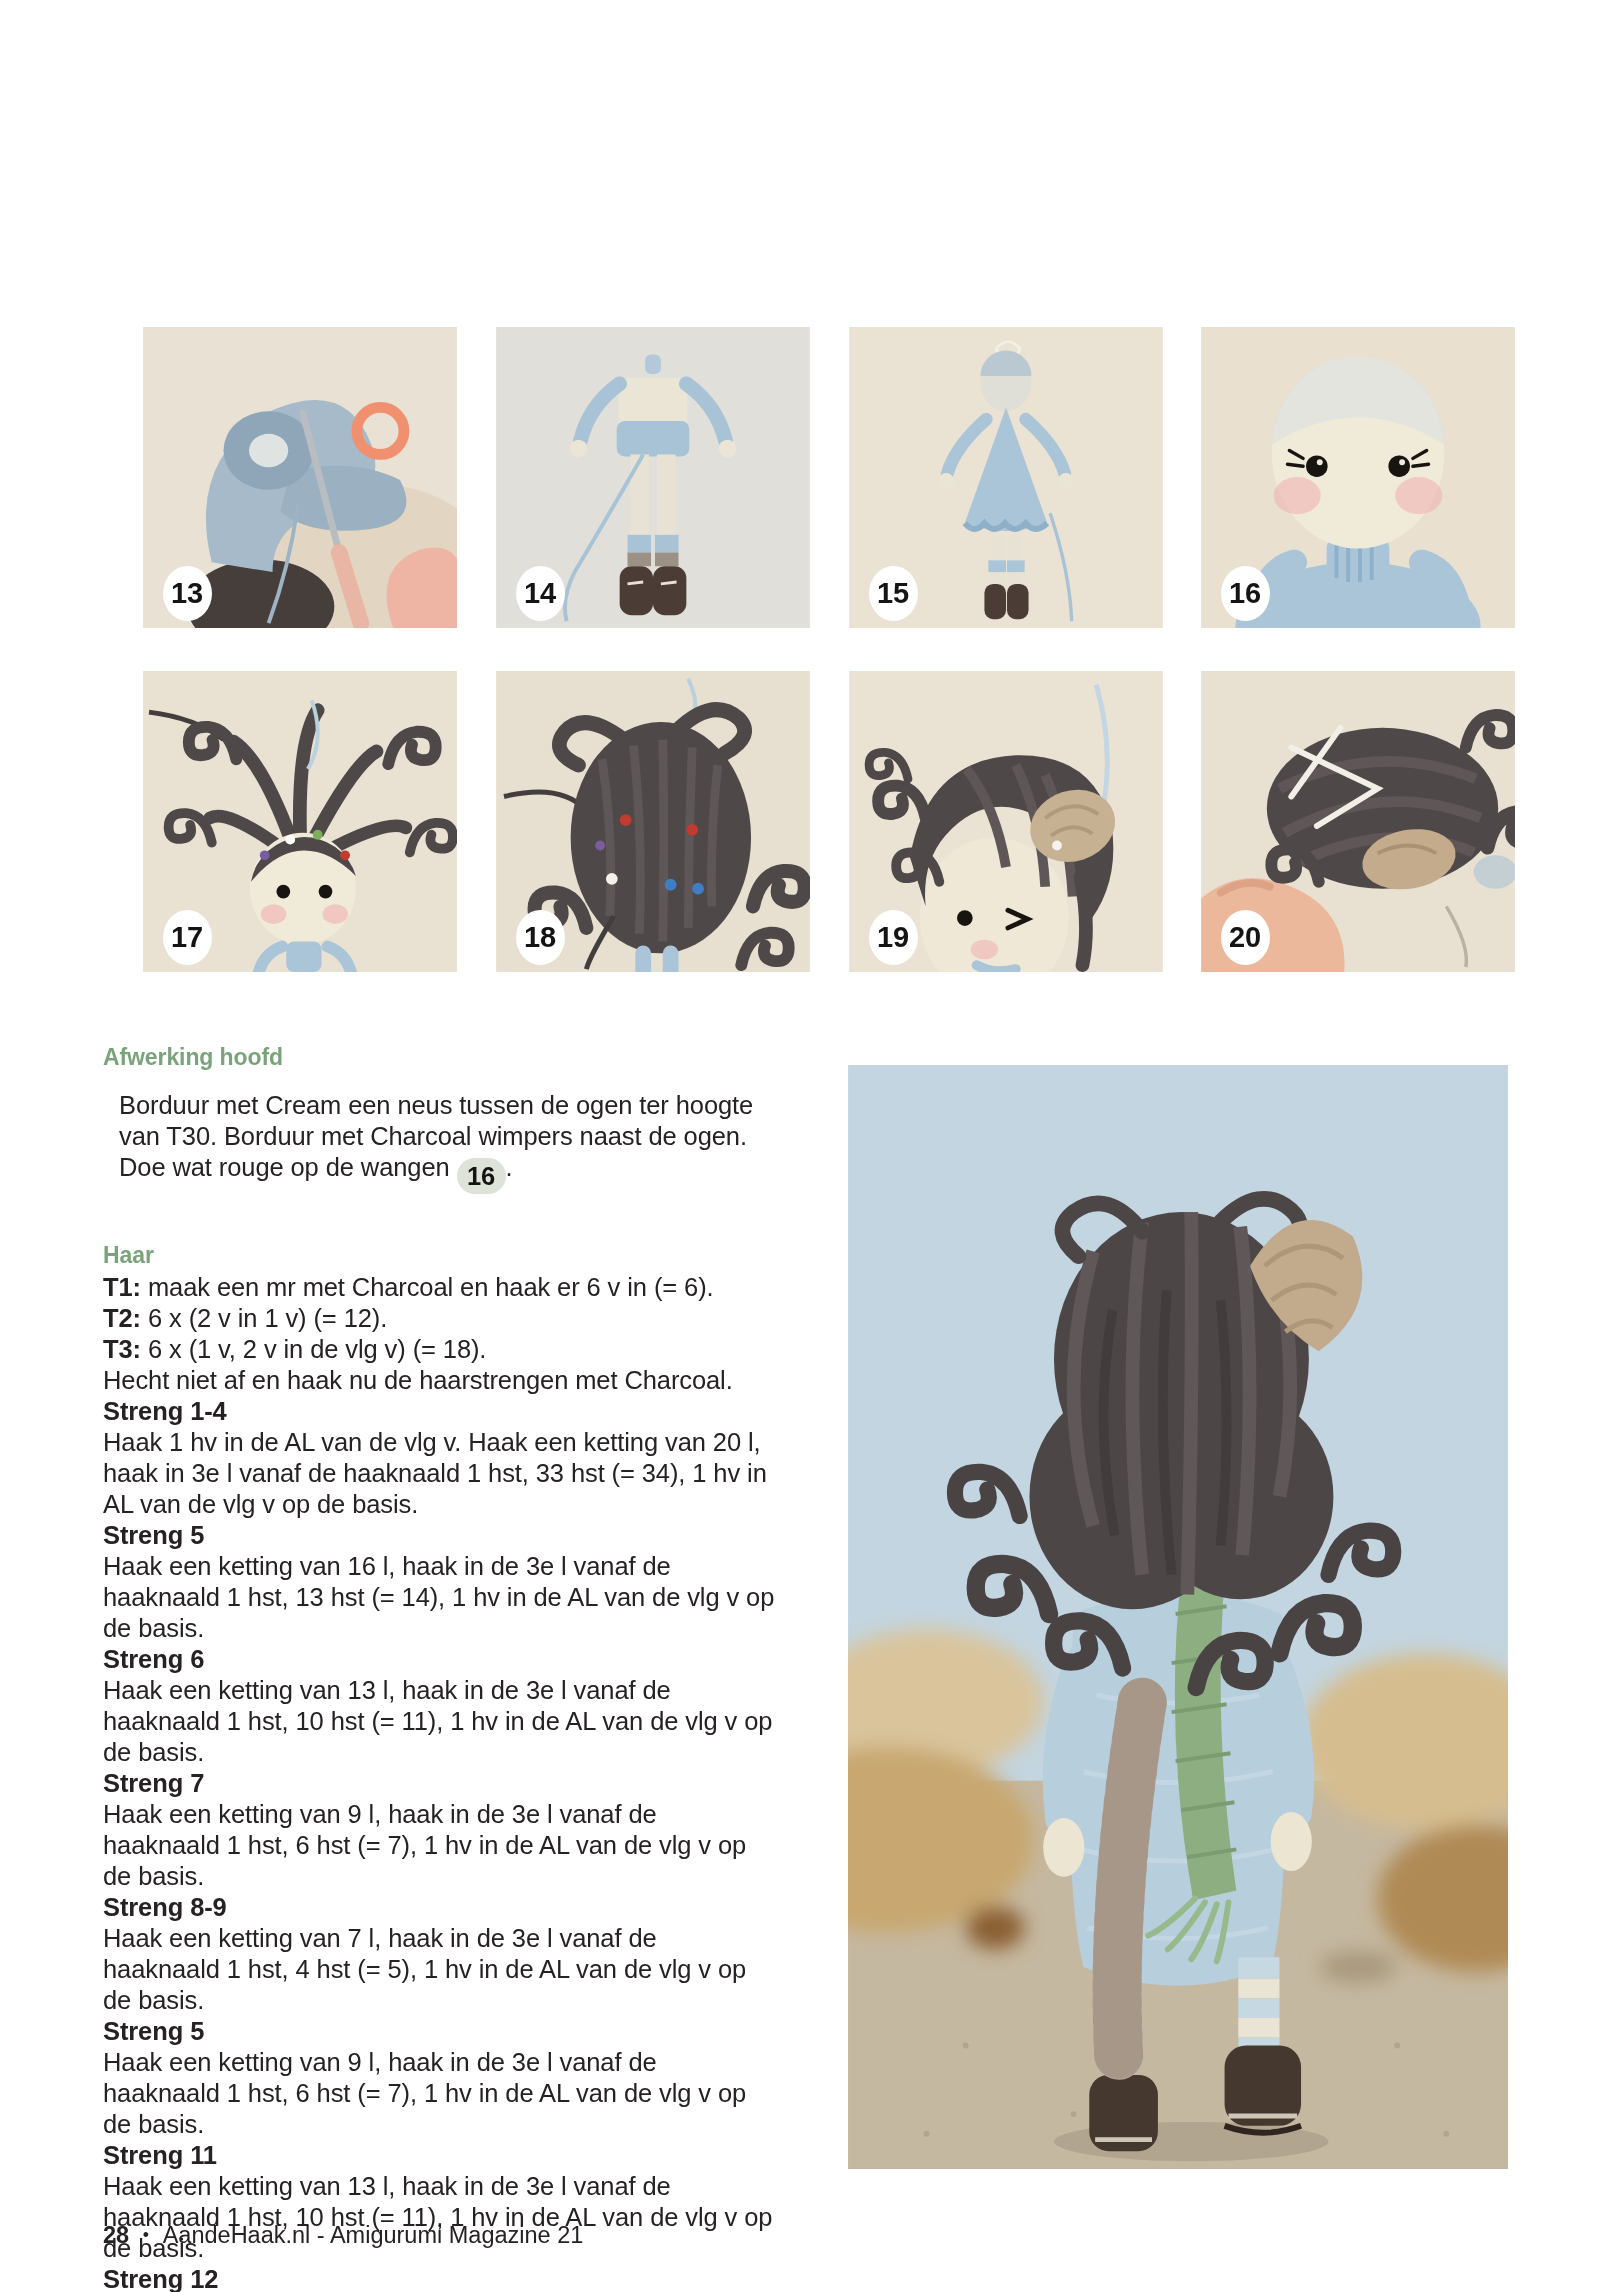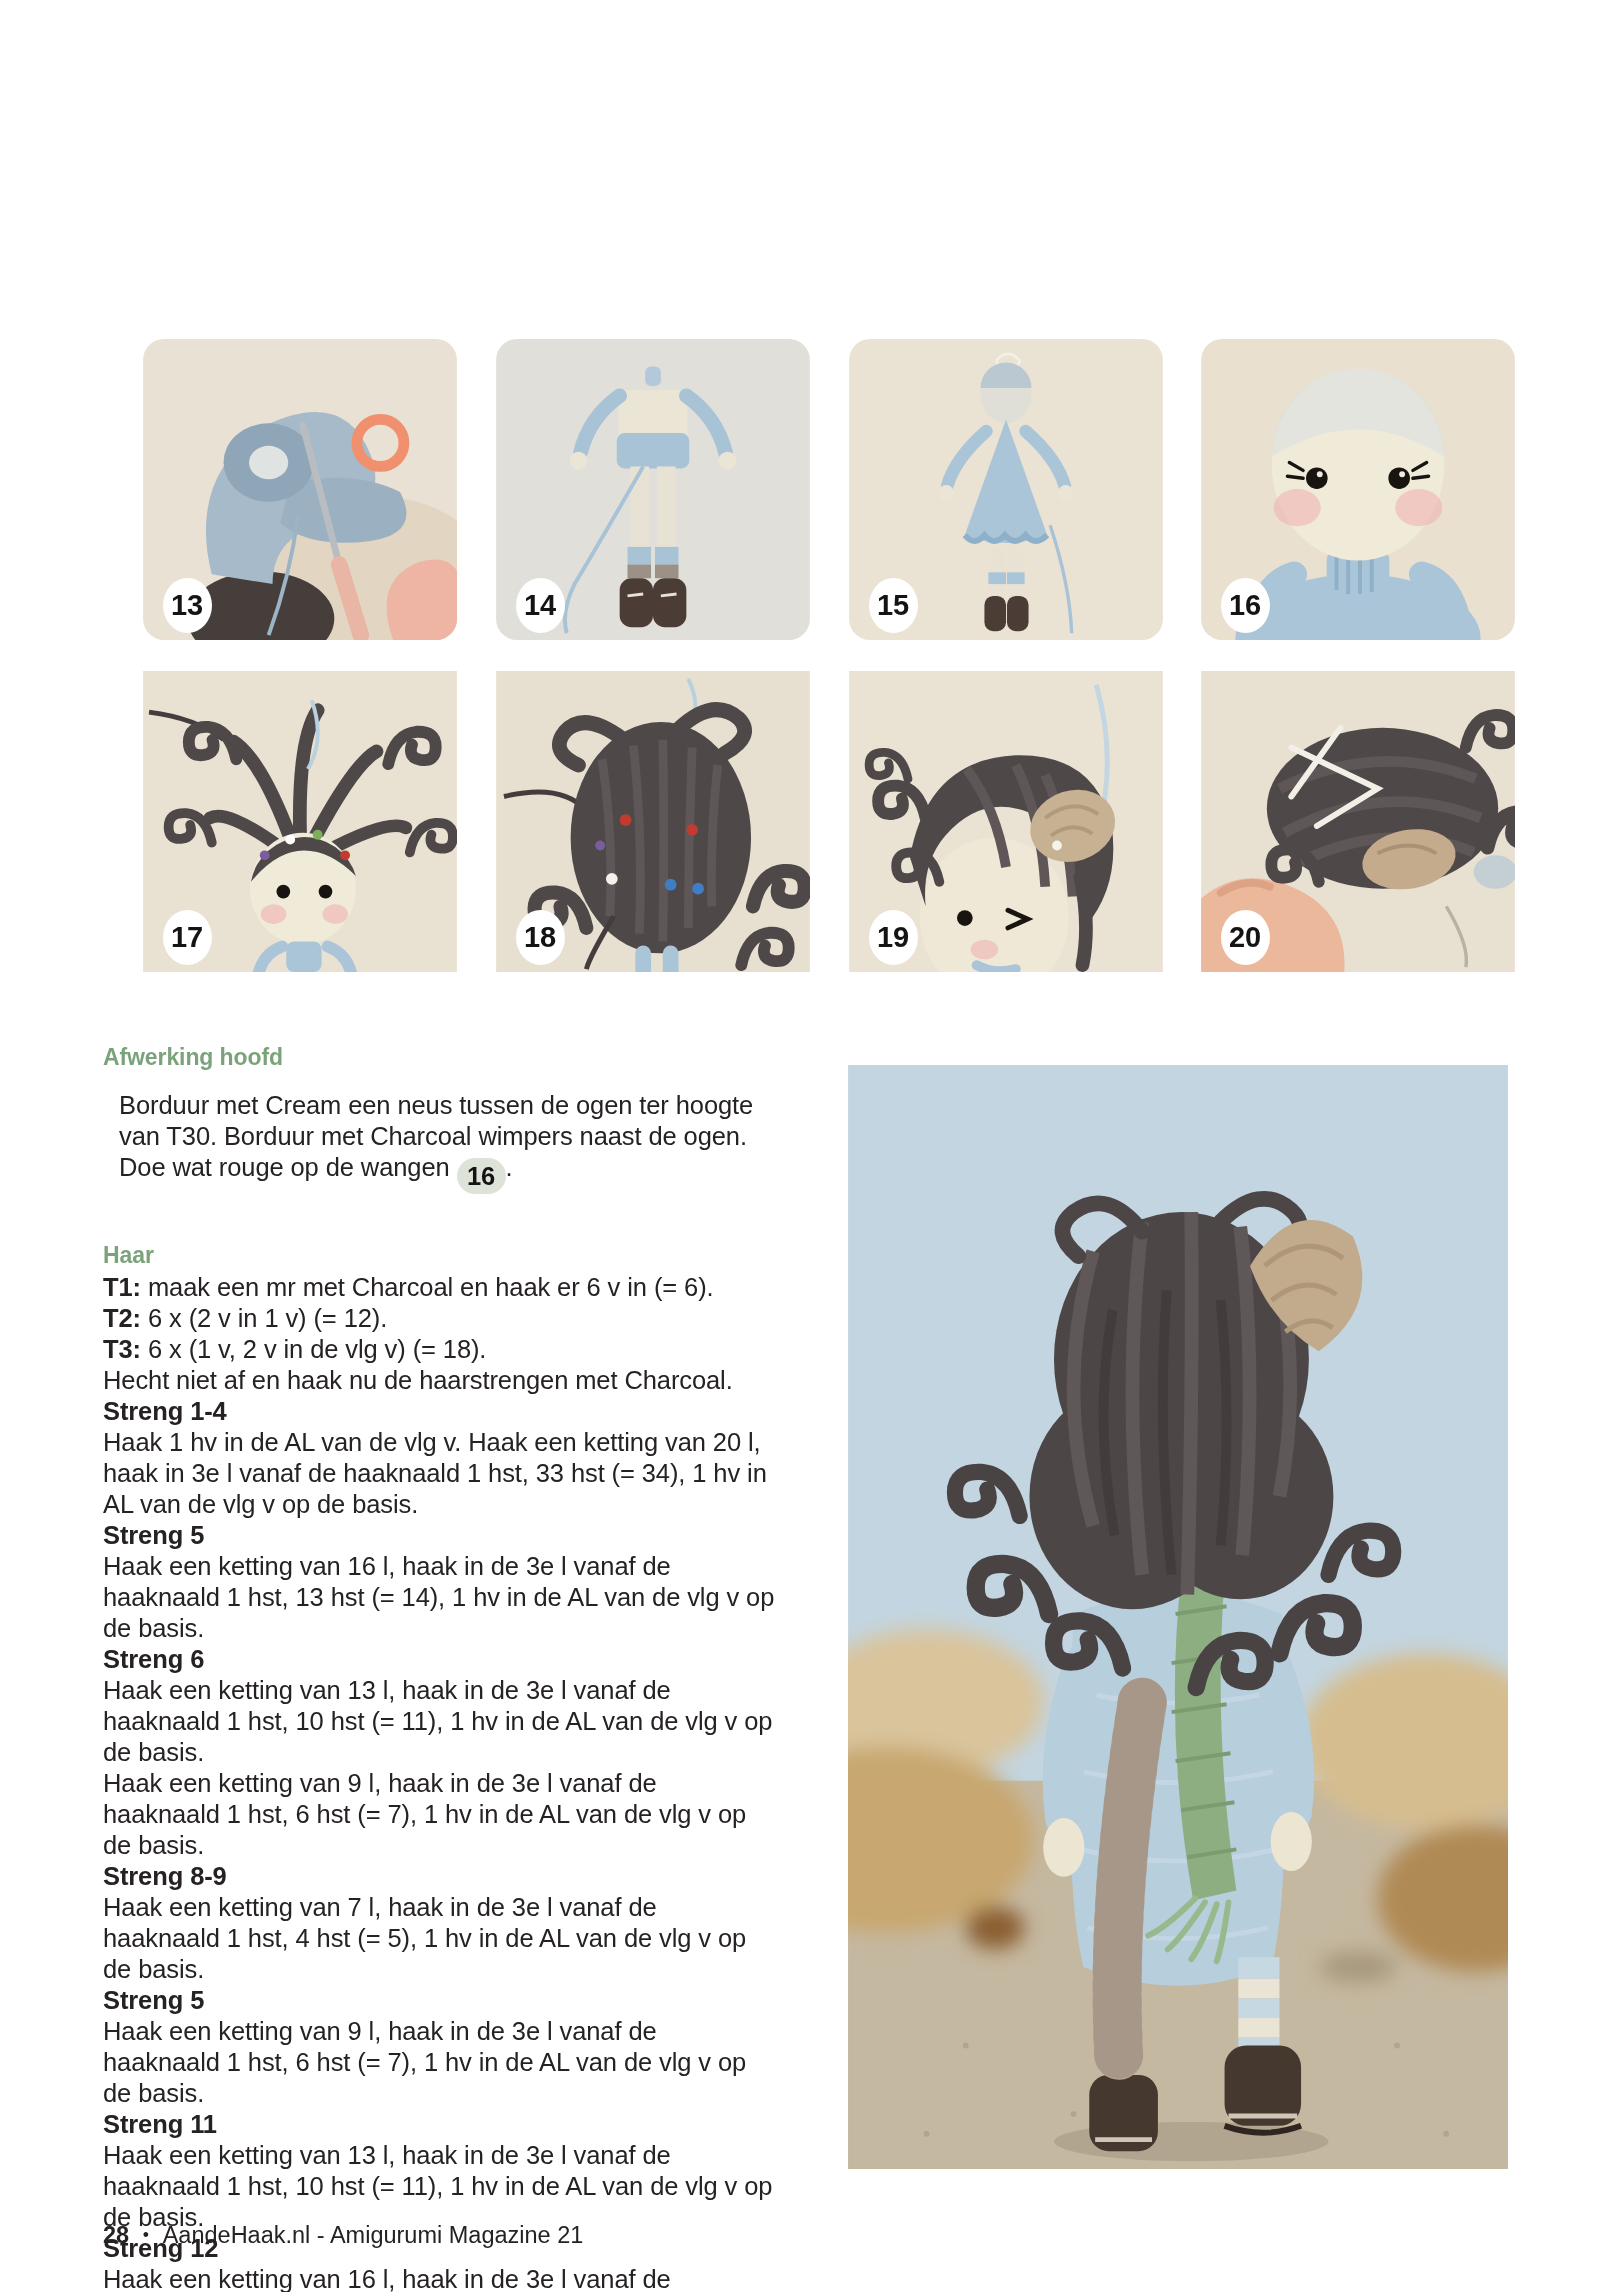--- a/index.html
+++ b/index.html
@@ -2,21 +2,21 @@
 <html><head>
 <meta charset="utf-8">
 <style>
   html,body{margin:0;padding:0;background:#ffffff;}
   .page{position:relative;width:1621px;height:2293px;background:#ffffff;
         font-family:"Liberation Sans",sans-serif;color:#262223;overflow:hidden;}
 
   
   .photo{position:absolute;width:314px;height:301px;overflow:hidden;}
   .photo svg{display:block;width:100%;height:100%;}
-  .r1{top:323px;border-radius:21px;} .r2{top:655px;}
+  .r1{top:311px;} .r2{top:655px;}
   .c1{left:103px;} .c2{left:456px;} .c3{left:809px;} .c4{left:1161px;}
   .num-badge{position:absolute;left:19.6px;bottom:6.9px;width:49px;height:55px;
              background:#ffffff;border-radius:50%;display:flex;align-items:center;
              justify-content:center;font-weight:bold;font-size:29px;color:#141414;}
 
   
   .main-photo{position:absolute;left:808px;top:1049px;width:660px;height:1104px;overflow:hidden;}
   .main-photo svg{display:block;width:100%;height:100%;}
 
   
@@ -240,21 +240,21 @@
     <h2 class="green-head">Haar</h2>
 
     <div class="line"><b>T1:</b> <span>maak een mr met Charcoal en haak er 6 v in (= 6).</span></div>
     <div class="line"><b>T2:</b> <span>6 x (2 v in 1 v) (= 12).</span></div>
     <div class="line"><b>T3:</b> <span>6 x (1 v, 2 v in de vlg v) (= 18).</span></div>
     <div class="line">Hecht niet af en haak nu de haarstrengen met Charcoal.</div>
 
     <div><span class="streng-label">Streng 1-4</span><span>Haak 1 hv in de AL van de vlg v. Haak een ketting van 20 l, haak in 3e l vanaf de haaknaald 1 hst, 33 hst (= 34), 1 hv in AL van de vlg v op de basis.</span></div>
     <div><span class="streng-label">Streng 5</span><span>Haak een ketting van 16 l, haak in de 3e l vanaf de haaknaald 1 hst, 13 hst (= 14), 1 hv in de AL van de vlg v op de basis.</span></div>
     <div><span class="streng-label">Streng 6</span><span>Haak een ketting van 13 l, haak in de 3e l vanaf de haaknaald 1 hst, 10 hst (= 11), 1 hv in de AL van de vlg v op de basis.</span></div>
-    <div><span>Haak een ketting van 9 l, haak in de 3e l vanaf de haaknaald 1 hst, 6 hst (= 7), 1 hv in de AL van de vlg v op de basis.</span></div>
+    <div><span class="streng-label">Streng 7</span><span>Haak een ketting van 9 l, haak in de 3e l vanaf de haaknaald 1 hst, 6 hst (= 7), 1 hv in de AL van de vlg v op de basis.</span></div>
     <div><span class="streng-label">Streng 8-9</span><span>Haak een ketting van 7 l, haak in de 3e l vanaf de haaknaald 1 hst, 4 hst (= 5), 1 hv in de AL van de vlg v op de basis.</span></div>
     <div><span class="streng-label">Streng 5</span><span>Haak een ketting van 9 l, haak in de 3e l vanaf de haaknaald 1 hst, 6 hst (= 7), 1 hv in de AL van de vlg v op de basis.</span></div>
     <div><span class="streng-label">Streng 11</span><span>Haak een ketting van 13 l, haak in de 3e l vanaf de haaknaald 1 hst, 10 hst (= 11), 1 hv in de AL van de vlg v op de basis.</span></div>
     <div><span class="streng-label">Streng 12</span><span>Haak een ketting van 16 l, haak in de 3e l vanaf de haaknaald 1 hst, 13 hst (= 14), 1 hv in de AL van de vlg v op de basis.</span></div>
   </div>
 
   <figure class="main-photo" aria-label="back view of the finished doll with charcoal curls, tan hat, light blue coat, green scarf, tail and brown boots standing on sand">
     <svg viewBox="0 0 673 1126">
       <defs>
           <filter id="soft">

